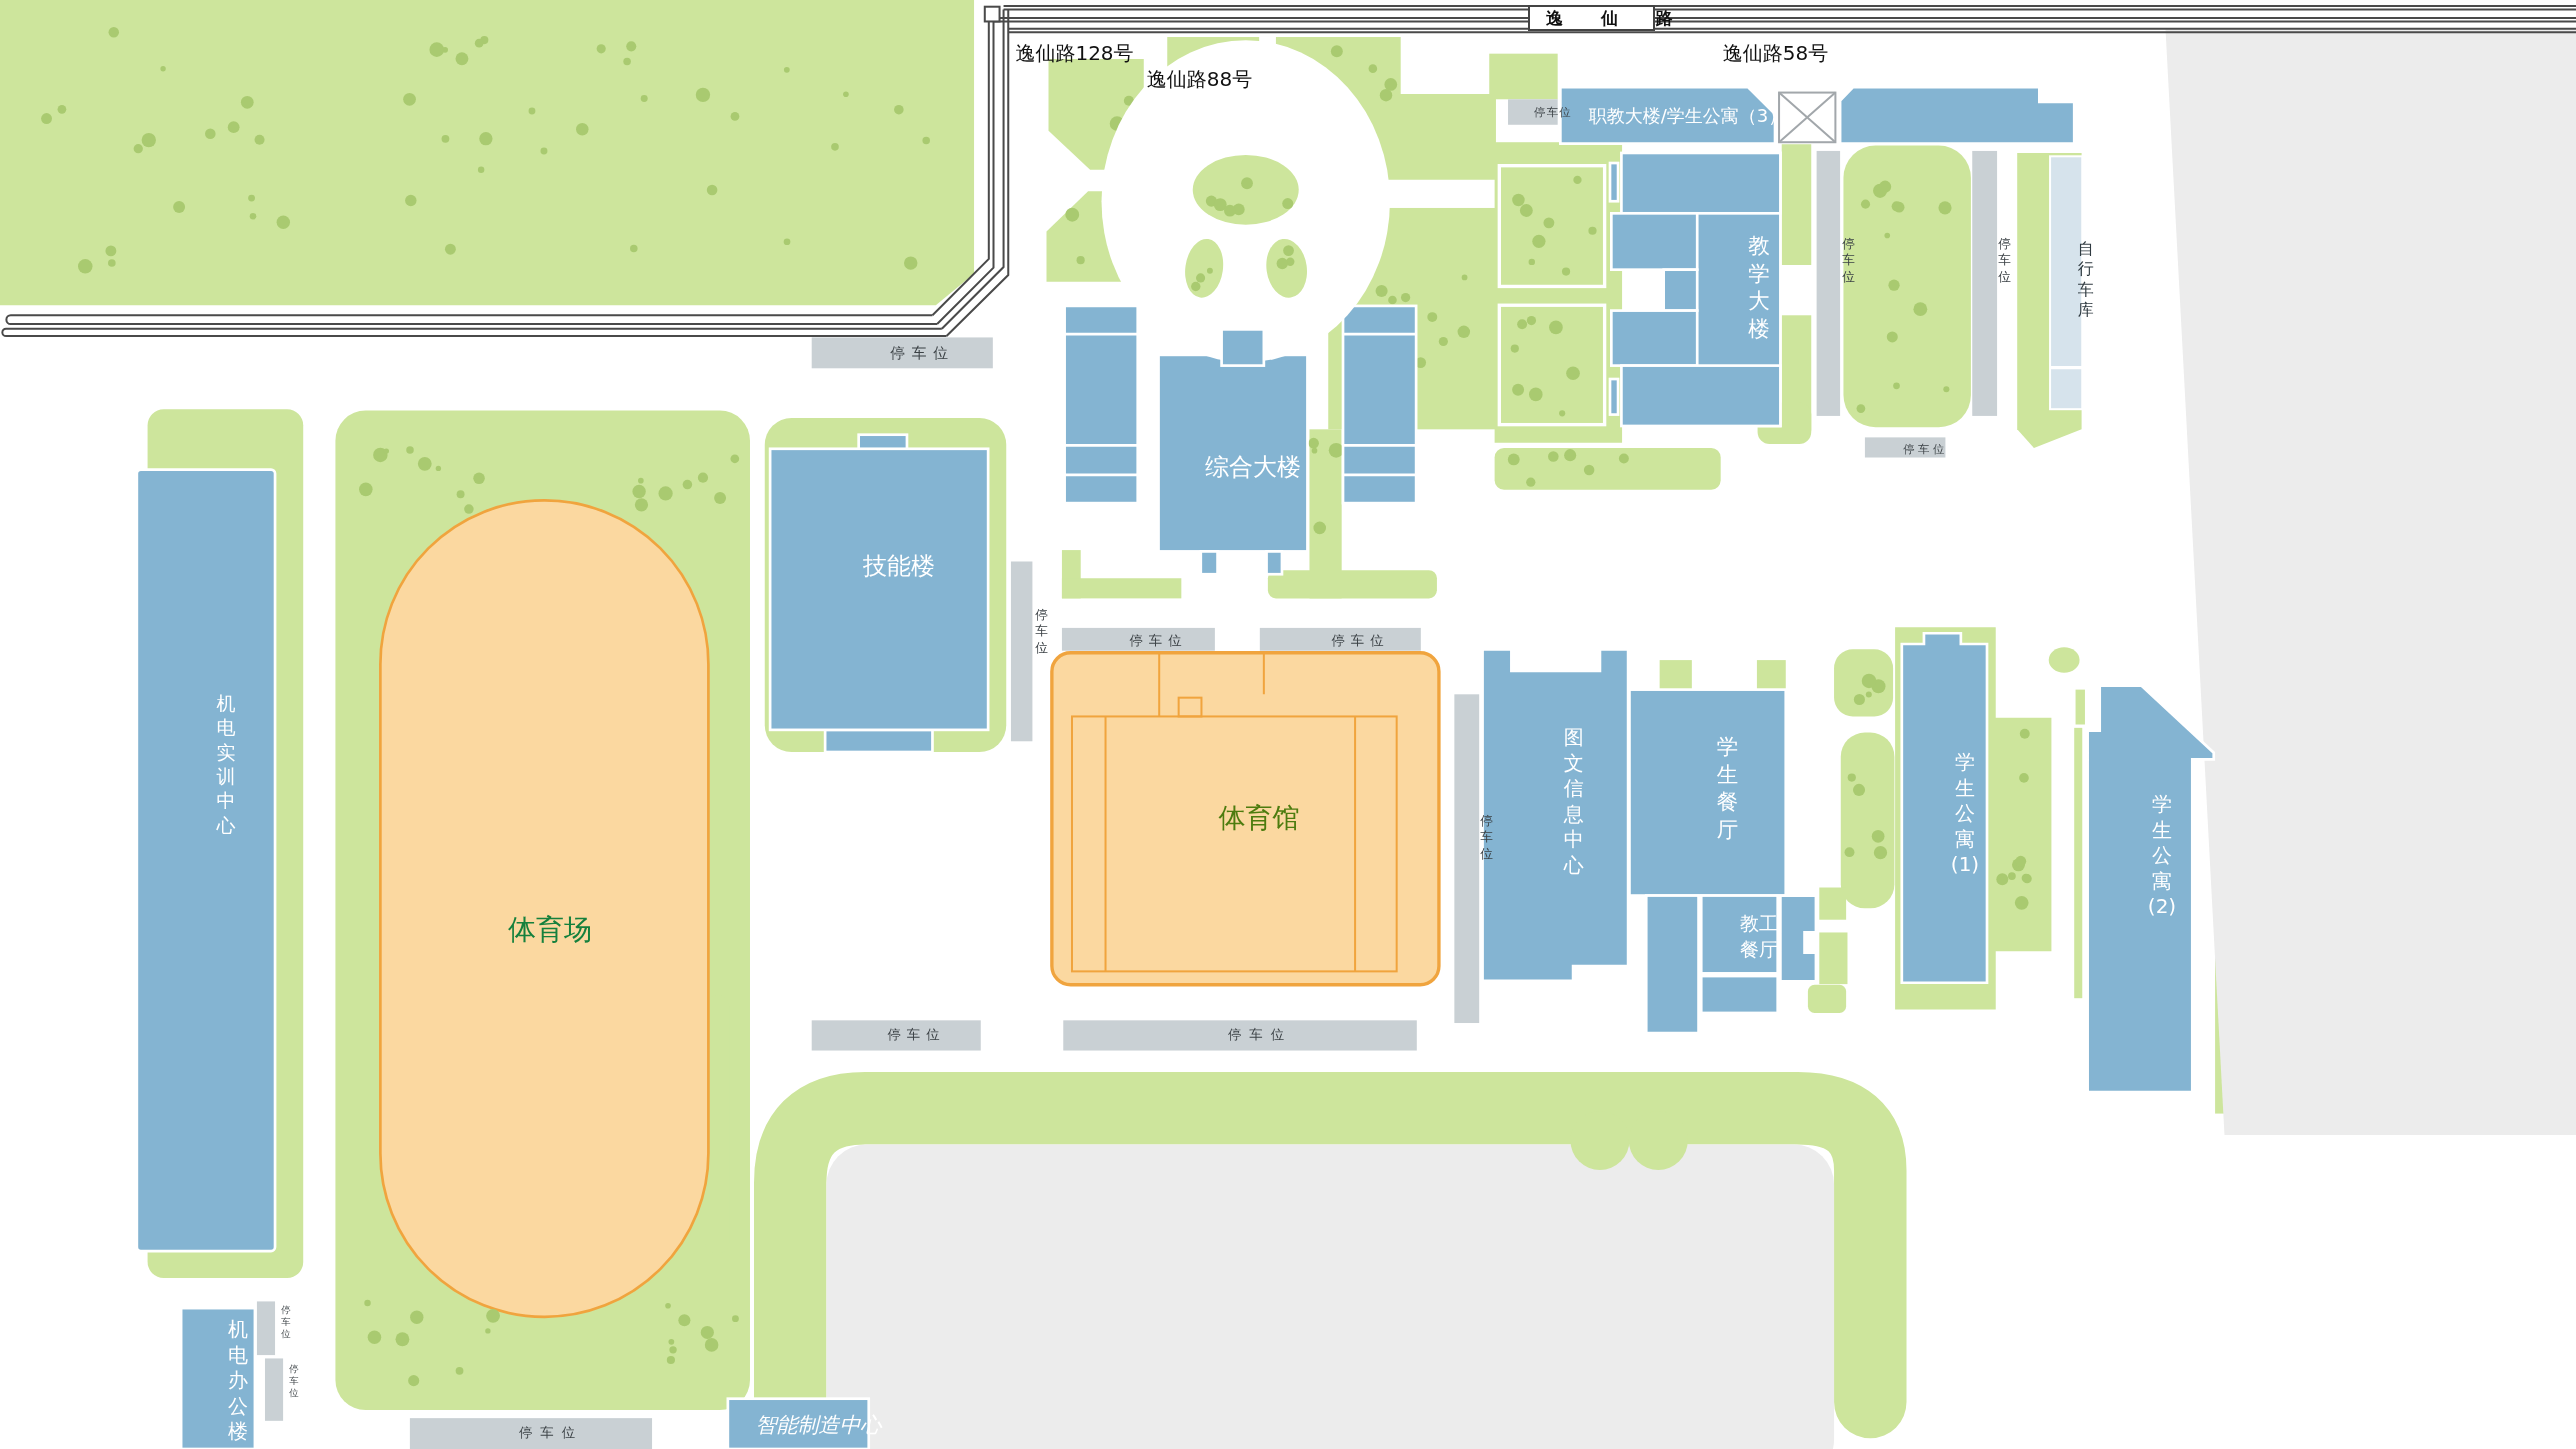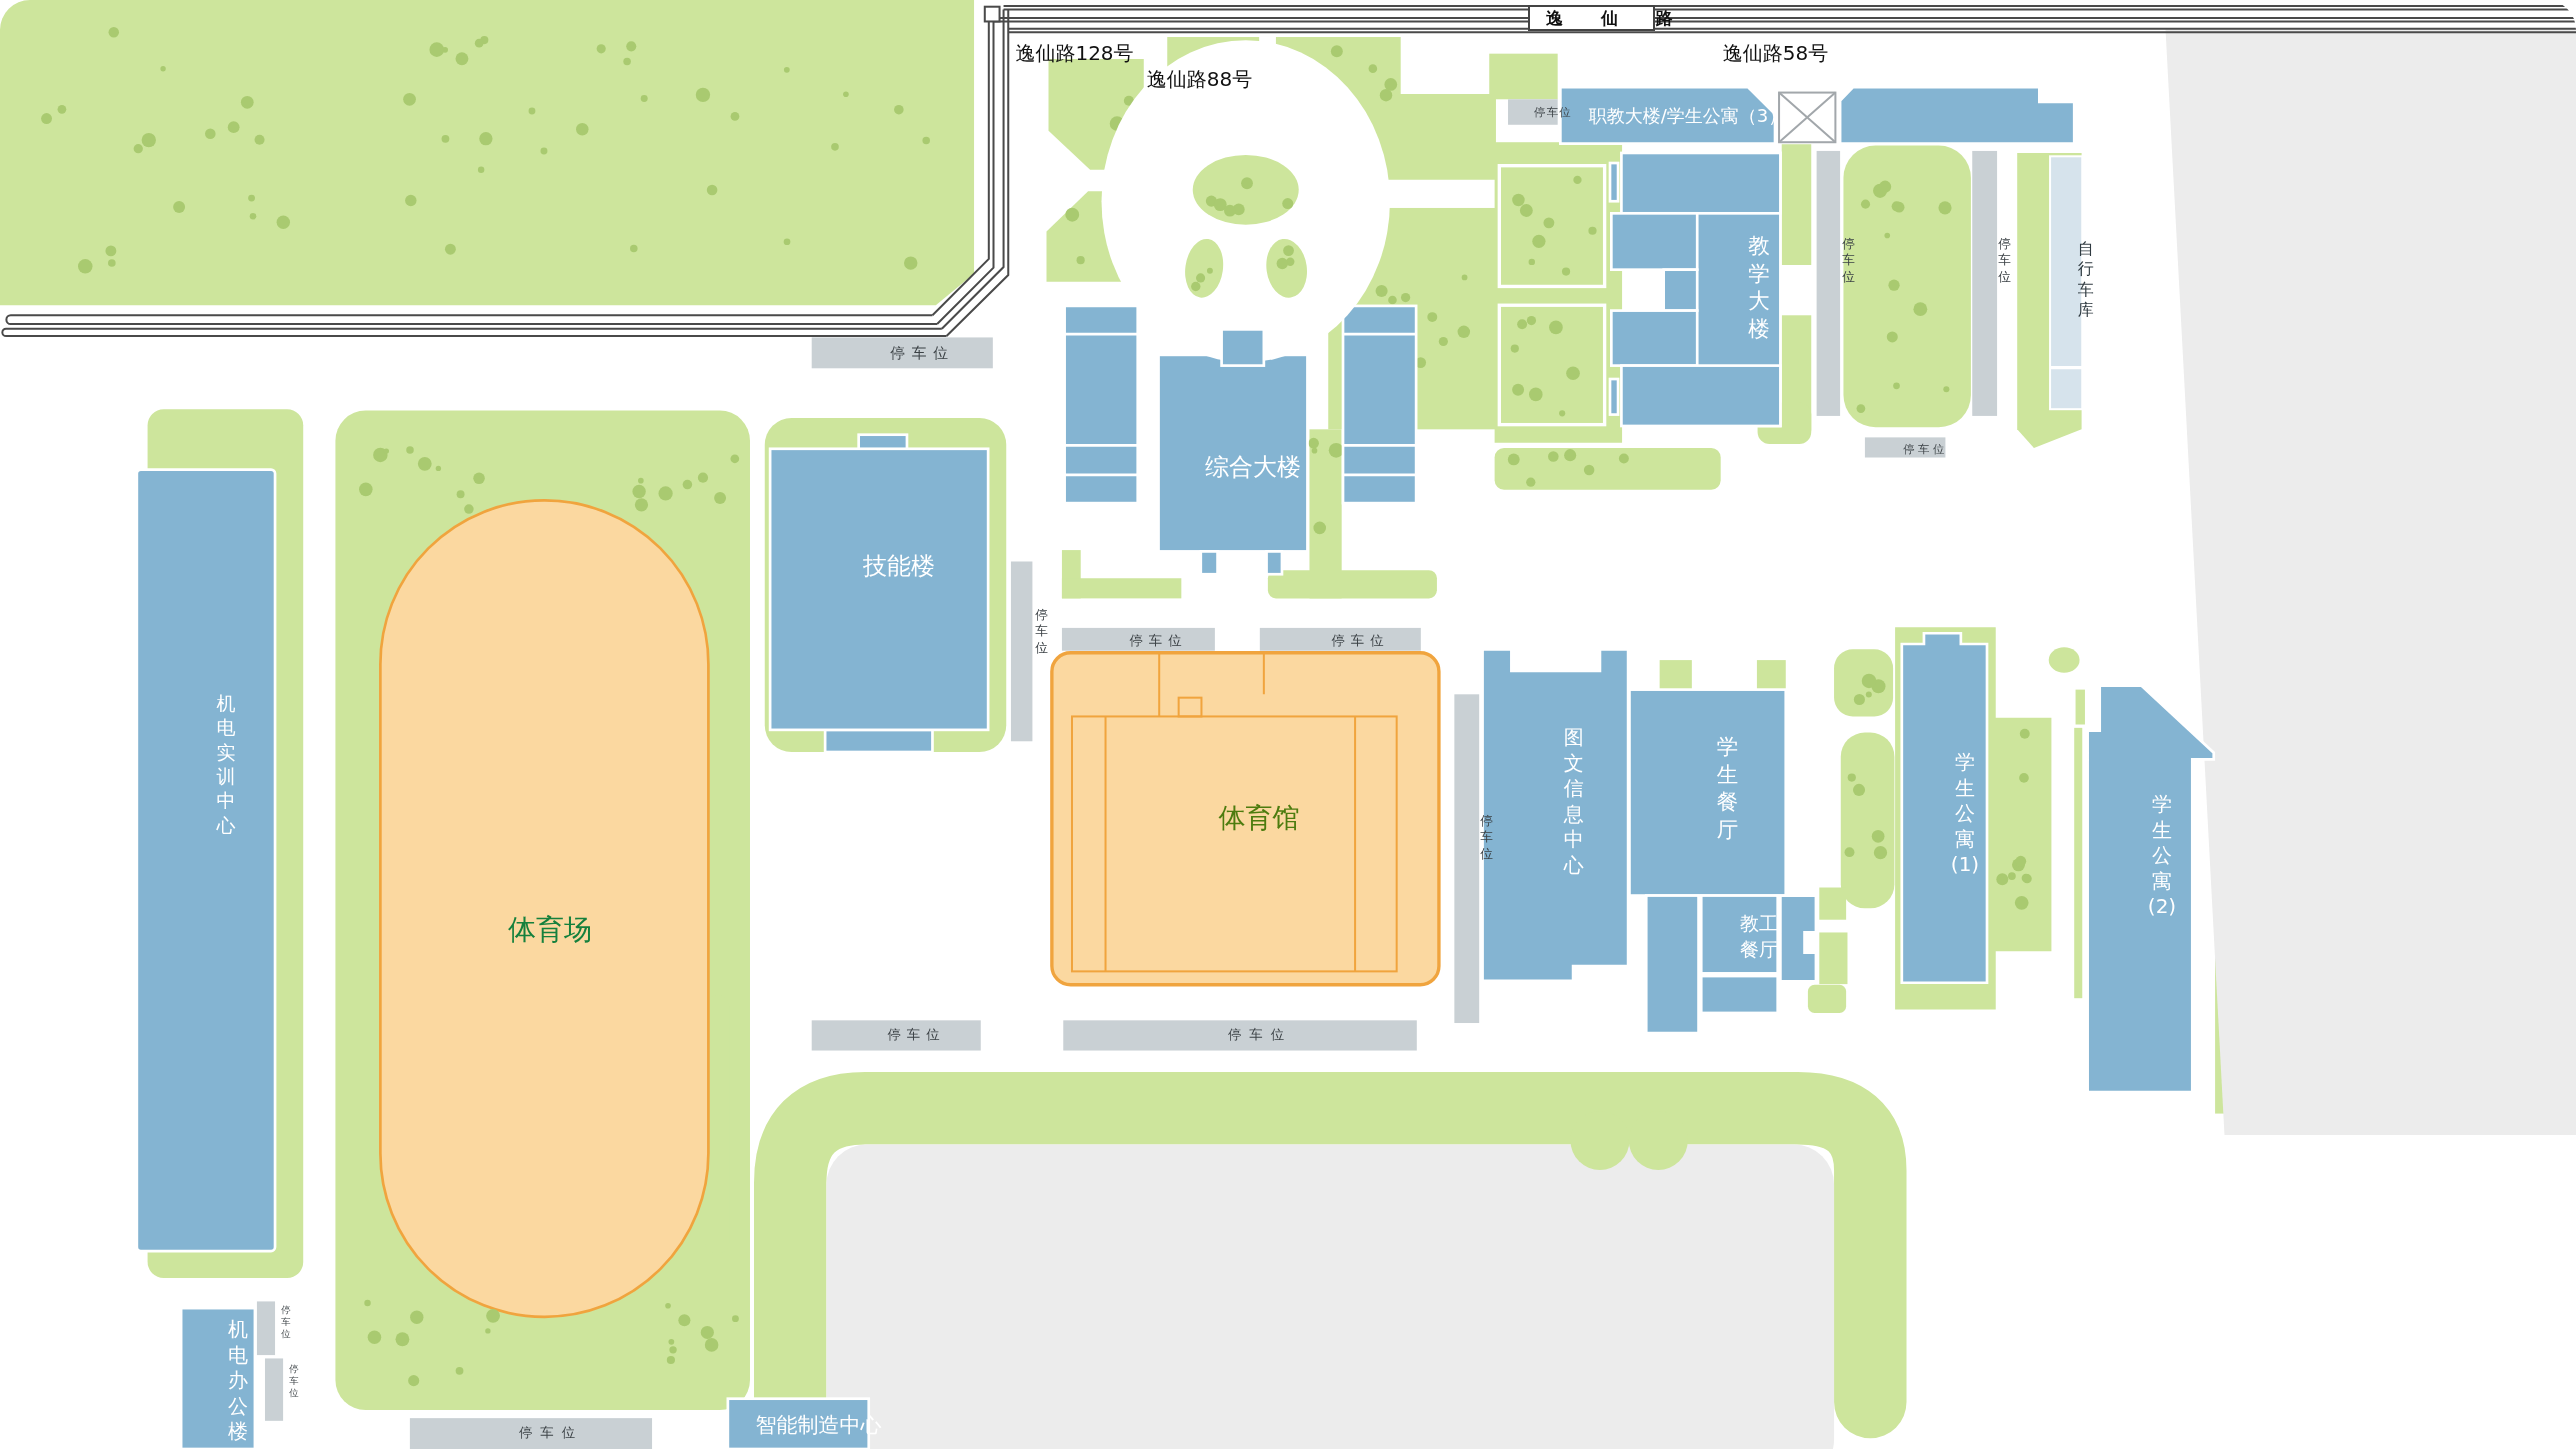--- a/index.html
+++ b/index.html
@@ -1,17 +1,17 @@
 <!DOCTYPE html>
 <html style="--green: #cde59c; --dot: #a9ca70; --blue: #84b4d2; --parking_gray: #c9d0d4; --area_gray: #ececec; --track_fill: #fbd8a0; --track_line: #f0a43e; --bike_fill: #d6e3ec; --road_line: #4a4a4a;font-size:10.7px"><head>
 <meta charset="utf-8">
 <style>
   html,body{margin:0;padding:0;background:#fff;}
   #stage{position:relative;width:2576px;height:1449px;overflow:hidden;
-         font-family:"DejaVu Sans","Liberation Sans",sans-serif;background:#fff;border-radius:30px;}
+         font-family:"DejaVu Sans","Liberation Sans",sans-serif;background:#fff;}
   #map-svg{position:absolute;left:0;top:0;}
   .g{fill:var(--green);}
   .dot{fill:var(--dot);}
   .b{fill:var(--blue);stroke:#fff;stroke-width:4;}
   .p{fill:var(--parking_gray);}
   .area{fill:var(--area_gray);}
   .road{stroke:var(--road_line);stroke-width:3;fill:none;}
   .wl{stroke:#fff;stroke-width:4;fill:none;}
   .lawn{fill:var(--green);stroke:#fff;stroke-width:5;}
   .tr{fill:var(--track_fill);stroke:var(--track_line);}
@@ -382,21 +382,21 @@
       <div>中</div>
       <div>心</div>
     </div>
 <div class="lbl center white v" style="left:202px;top:1317px;width:32px;font-size:20px;">
       <div>机</div>
       <div>电</div>
       <div>办</div>
       <div>公</div>
       <div>楼</div>
     </div>
-<div class="lbl center white" style="left:728px;top:1411px;width:141px;font-size:21px;">智能制造中心</div>
+<div class="lbl center white" style="left:728px;top:1411px;width:141px;font-size:21px;font-style:italic;">智能制造中心</div>
 <div class="lbl center white v" style="left:1539px;top:725px;width:29.5px;font-size:20px;">
       <div>图</div>
       <div>文</div>
       <div>信</div>
       <div>息</div>
       <div>中</div>
       <div>心</div>
     </div>
 <div class="lbl center white v" style="left:1692px;top:733px;width:31px;font-size:21.5px;">
       <div>学</div>

